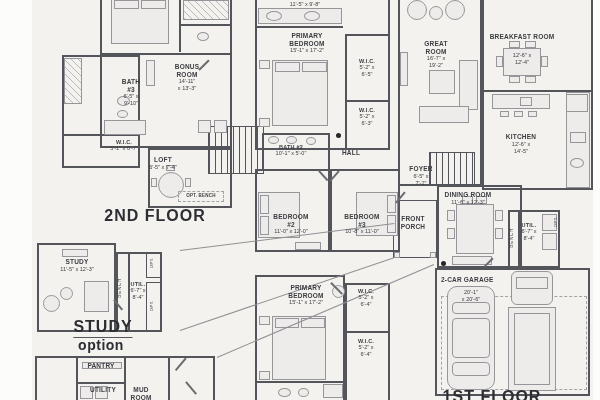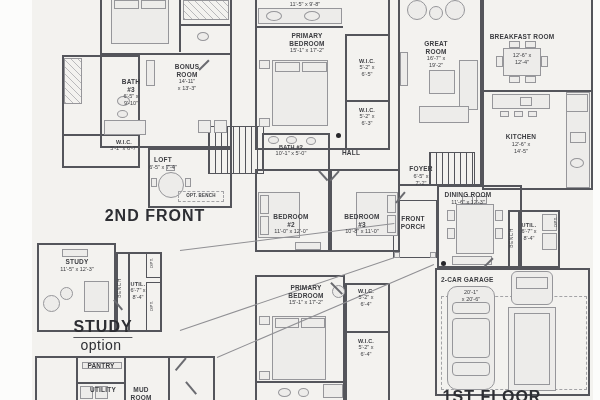--- a/index.html
+++ b/index.html
@@ -20,21 +20,21 @@
          background:repeating-linear-gradient(45deg,#b9b9bb 0 1px,transparent 1px 5px)}
   .lbl{position:absolute;transform:translateX(-50%);text-align:center;color:var(--text,#3c3d41);z-index:5}
   .lbl .nm{font-size:6.5px;font-weight:700;line-height:1.18;letter-spacing:.2px;white-space:pre-line}
   .lbl .dm{font-size:5.5px;font-weight:400;line-height:1.25;white-space:pre-line}
   .lbl.sm .nm{font-size:5.5px}
   .lbl.la{transform:none;text-align:left}
   .vtext{position:absolute;color:var(--text,#3c3d41);font-size:4.8px;letter-spacing:.6px;
          writing-mode:vertical-rl;transform:rotate(180deg);z-index:5}
   .caption{position:absolute;transform:translateX(-50%);color:#2d2e33;font-weight:600;
            letter-spacing:1px;text-align:center;z-index:6}
-  .caption.sub{font-weight:400;letter-spacing:.5px}
+  .caption.sub{font-weight:700;letter-spacing:.5px}
   .caption.und{border-bottom:1px solid #55565c;padding-bottom:1px}
   .conn{position:absolute;height:1px;background:var(--connector,#909094);transform-origin:0 50%;z-index:2}
   .door{position:absolute;width:1.5px;background:#6a6b70;transform-origin:50% 0;z-index:3}
   .dot{position:absolute;width:5px;height:5px;border-radius:50%;background:#26262a;z-index:4}
 </style>
 </head>
 <body>
 
 <div id="canvas">
 
@@ -85,21 +85,21 @@
     <div class="nm">W.I.C.</div>
     <div class="dm">5'-1" x 6'-7"</div>
   </div>
   <div class="lbl" style="left:163px;top:156px">
     <div class="nm">LOFT</div>
     <div class="dm">6'-5" x 7'-4"</div>
   </div>
   <div class="lbl" style="left:201px;top:193px;z-index:7">
     <div class="nm" style="font-size:4.5px">OPT. BENCH</div>
   </div>
-  <div class="caption" style="left:155px;top:207px;font-size:16px">2ND FRONT</div>
+  <div class="caption" style="left:155px;top:207px;font-size:16px">2ND FLOOR</div>
 
   <div class="rm" style="left:37px;top:243px;width:79px;height:89px"></div>
   <div class="rm" style="left:116px;top:252px;width:46px;height:80px"></div>
   <div class="wl" style="left:128px;top:252px;width:2px;height:80px"></div>
   <div class="rm t1" style="left:146px;top:252px;width:16px;height:26px"></div>
   <div class="rm t1" style="left:146px;top:282px;width:16px;height:50px"></div>
   <div class="fur" style="left:84px;top:281px;width:25px;height:31px"></div>
   <div class="fur rd" style="left:60px;top:287px;width:13px;height:13px"></div>
   <div class="fur rd" style="left:43px;top:295px;width:17px;height:17px"></div>
   <div class="fur" style="left:62px;top:249px;width:26px;height:8px"></div>

